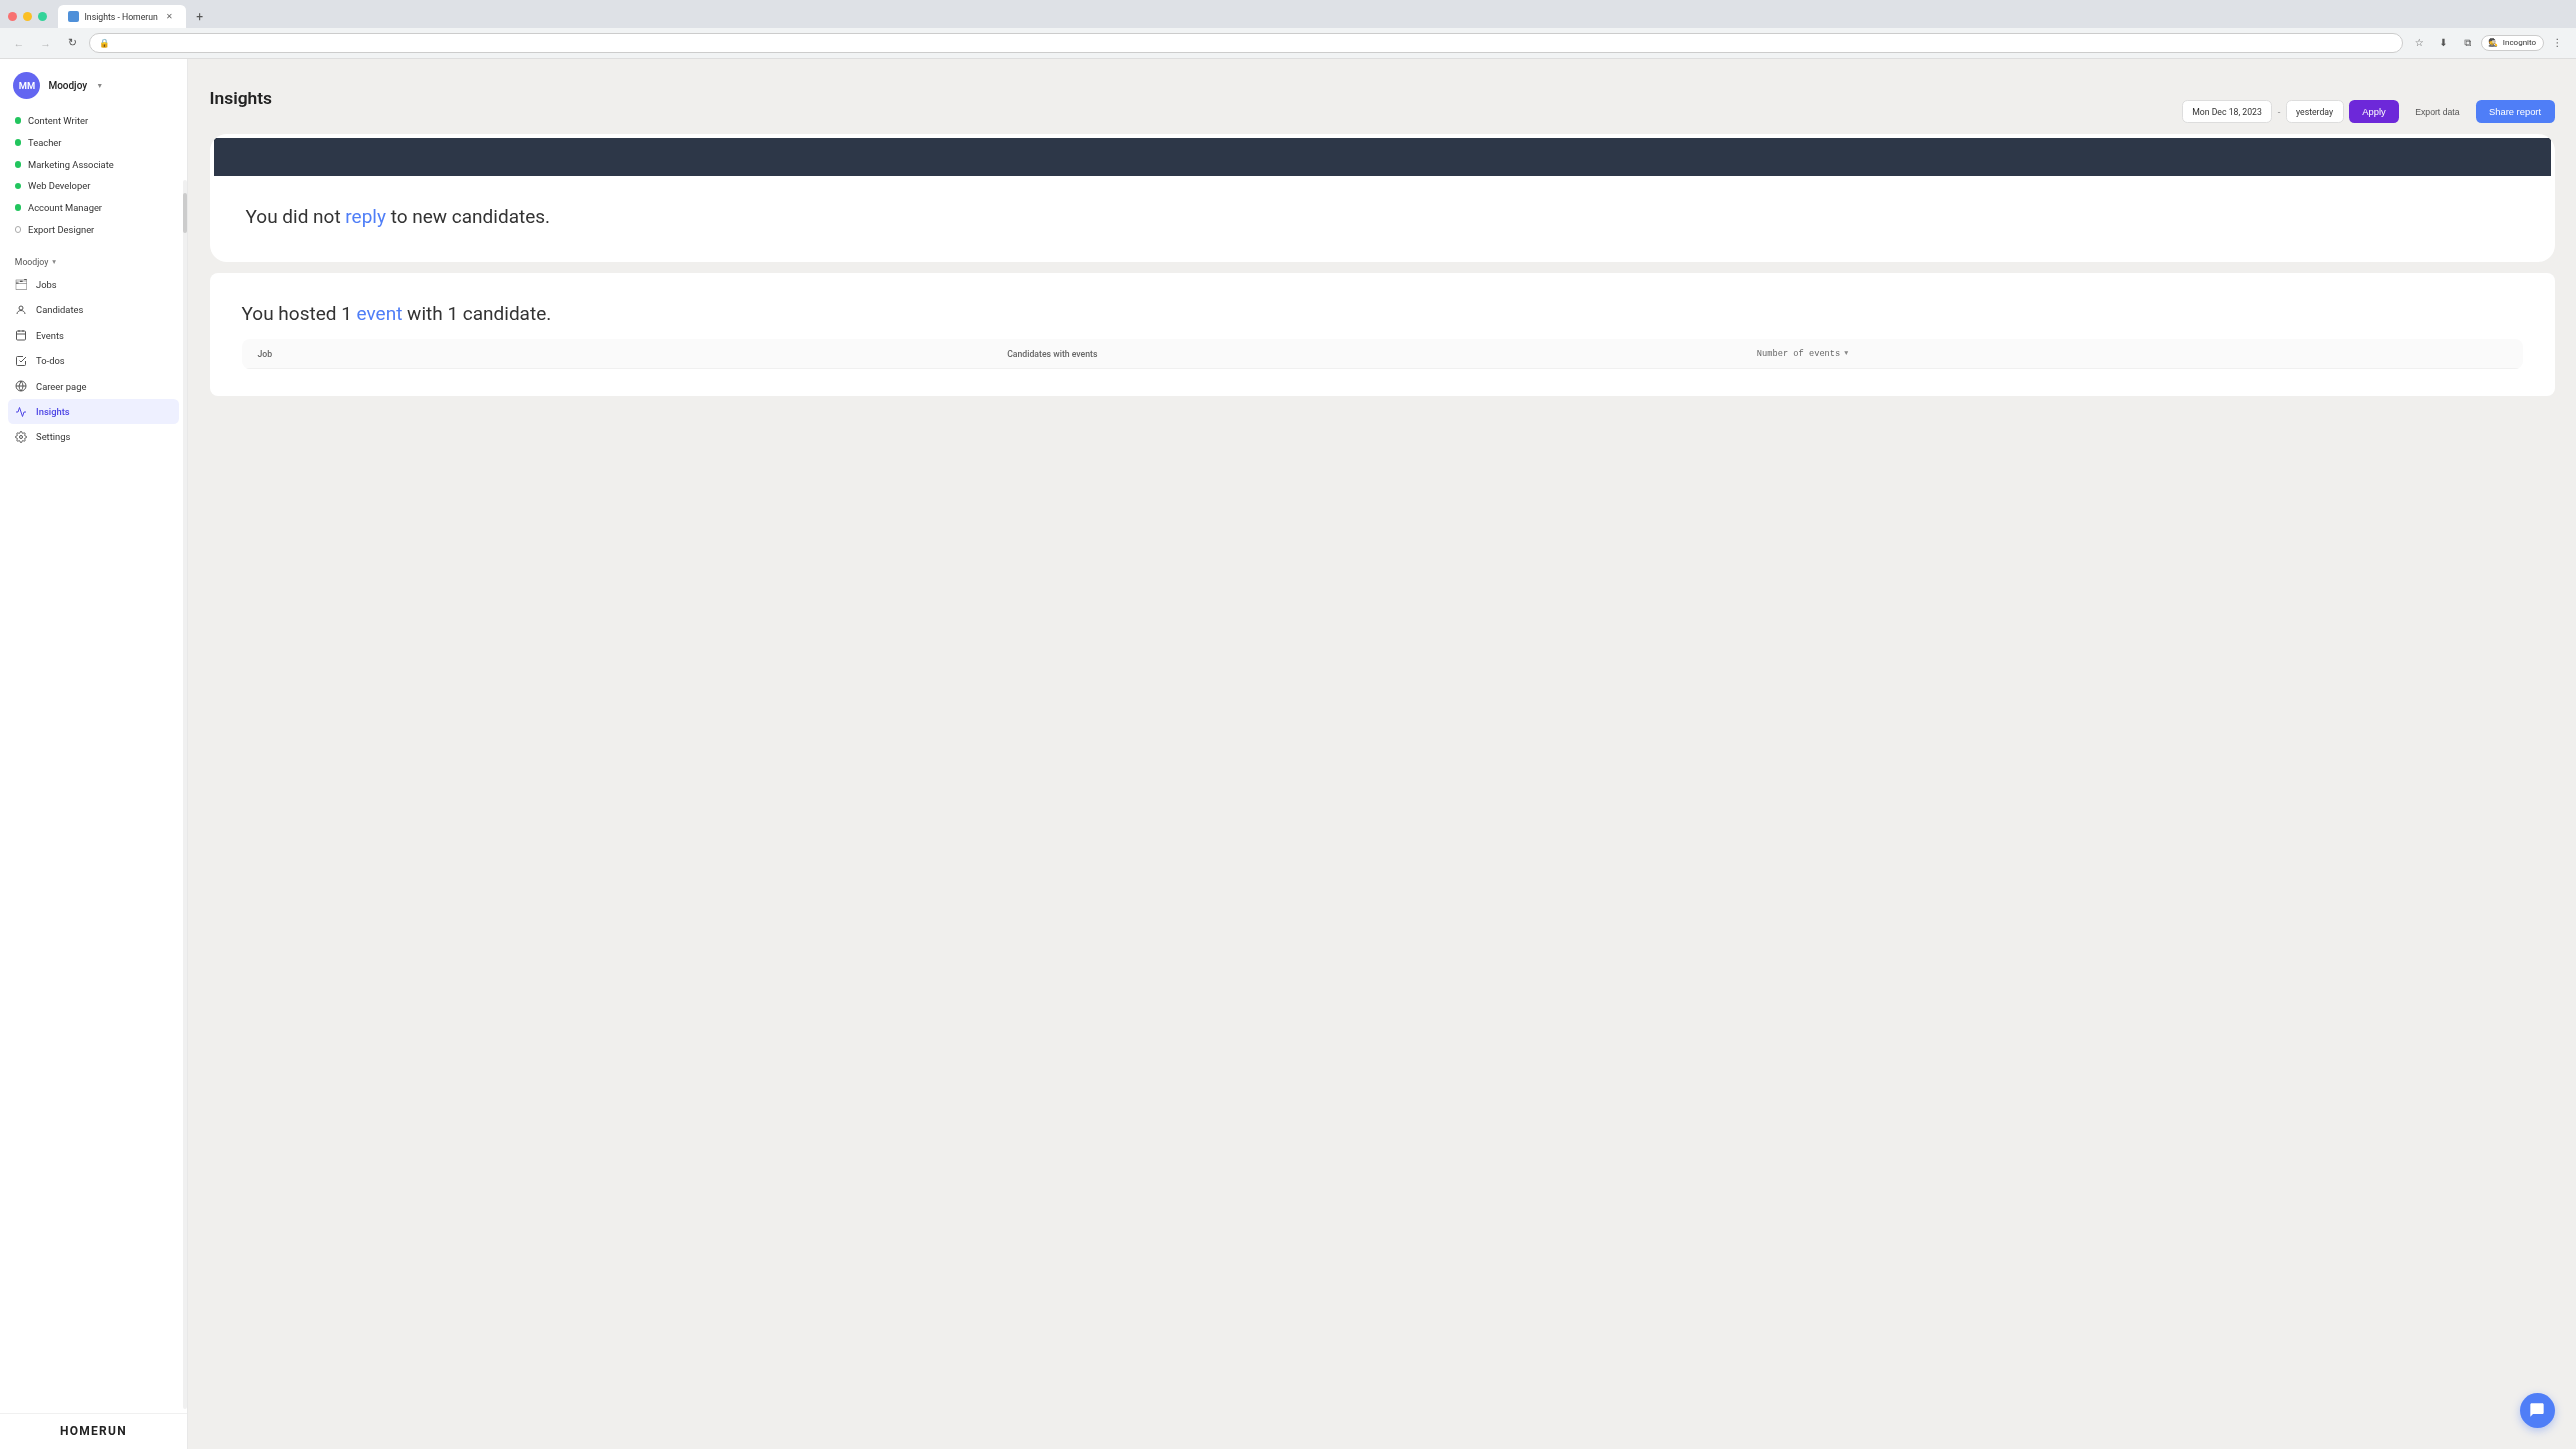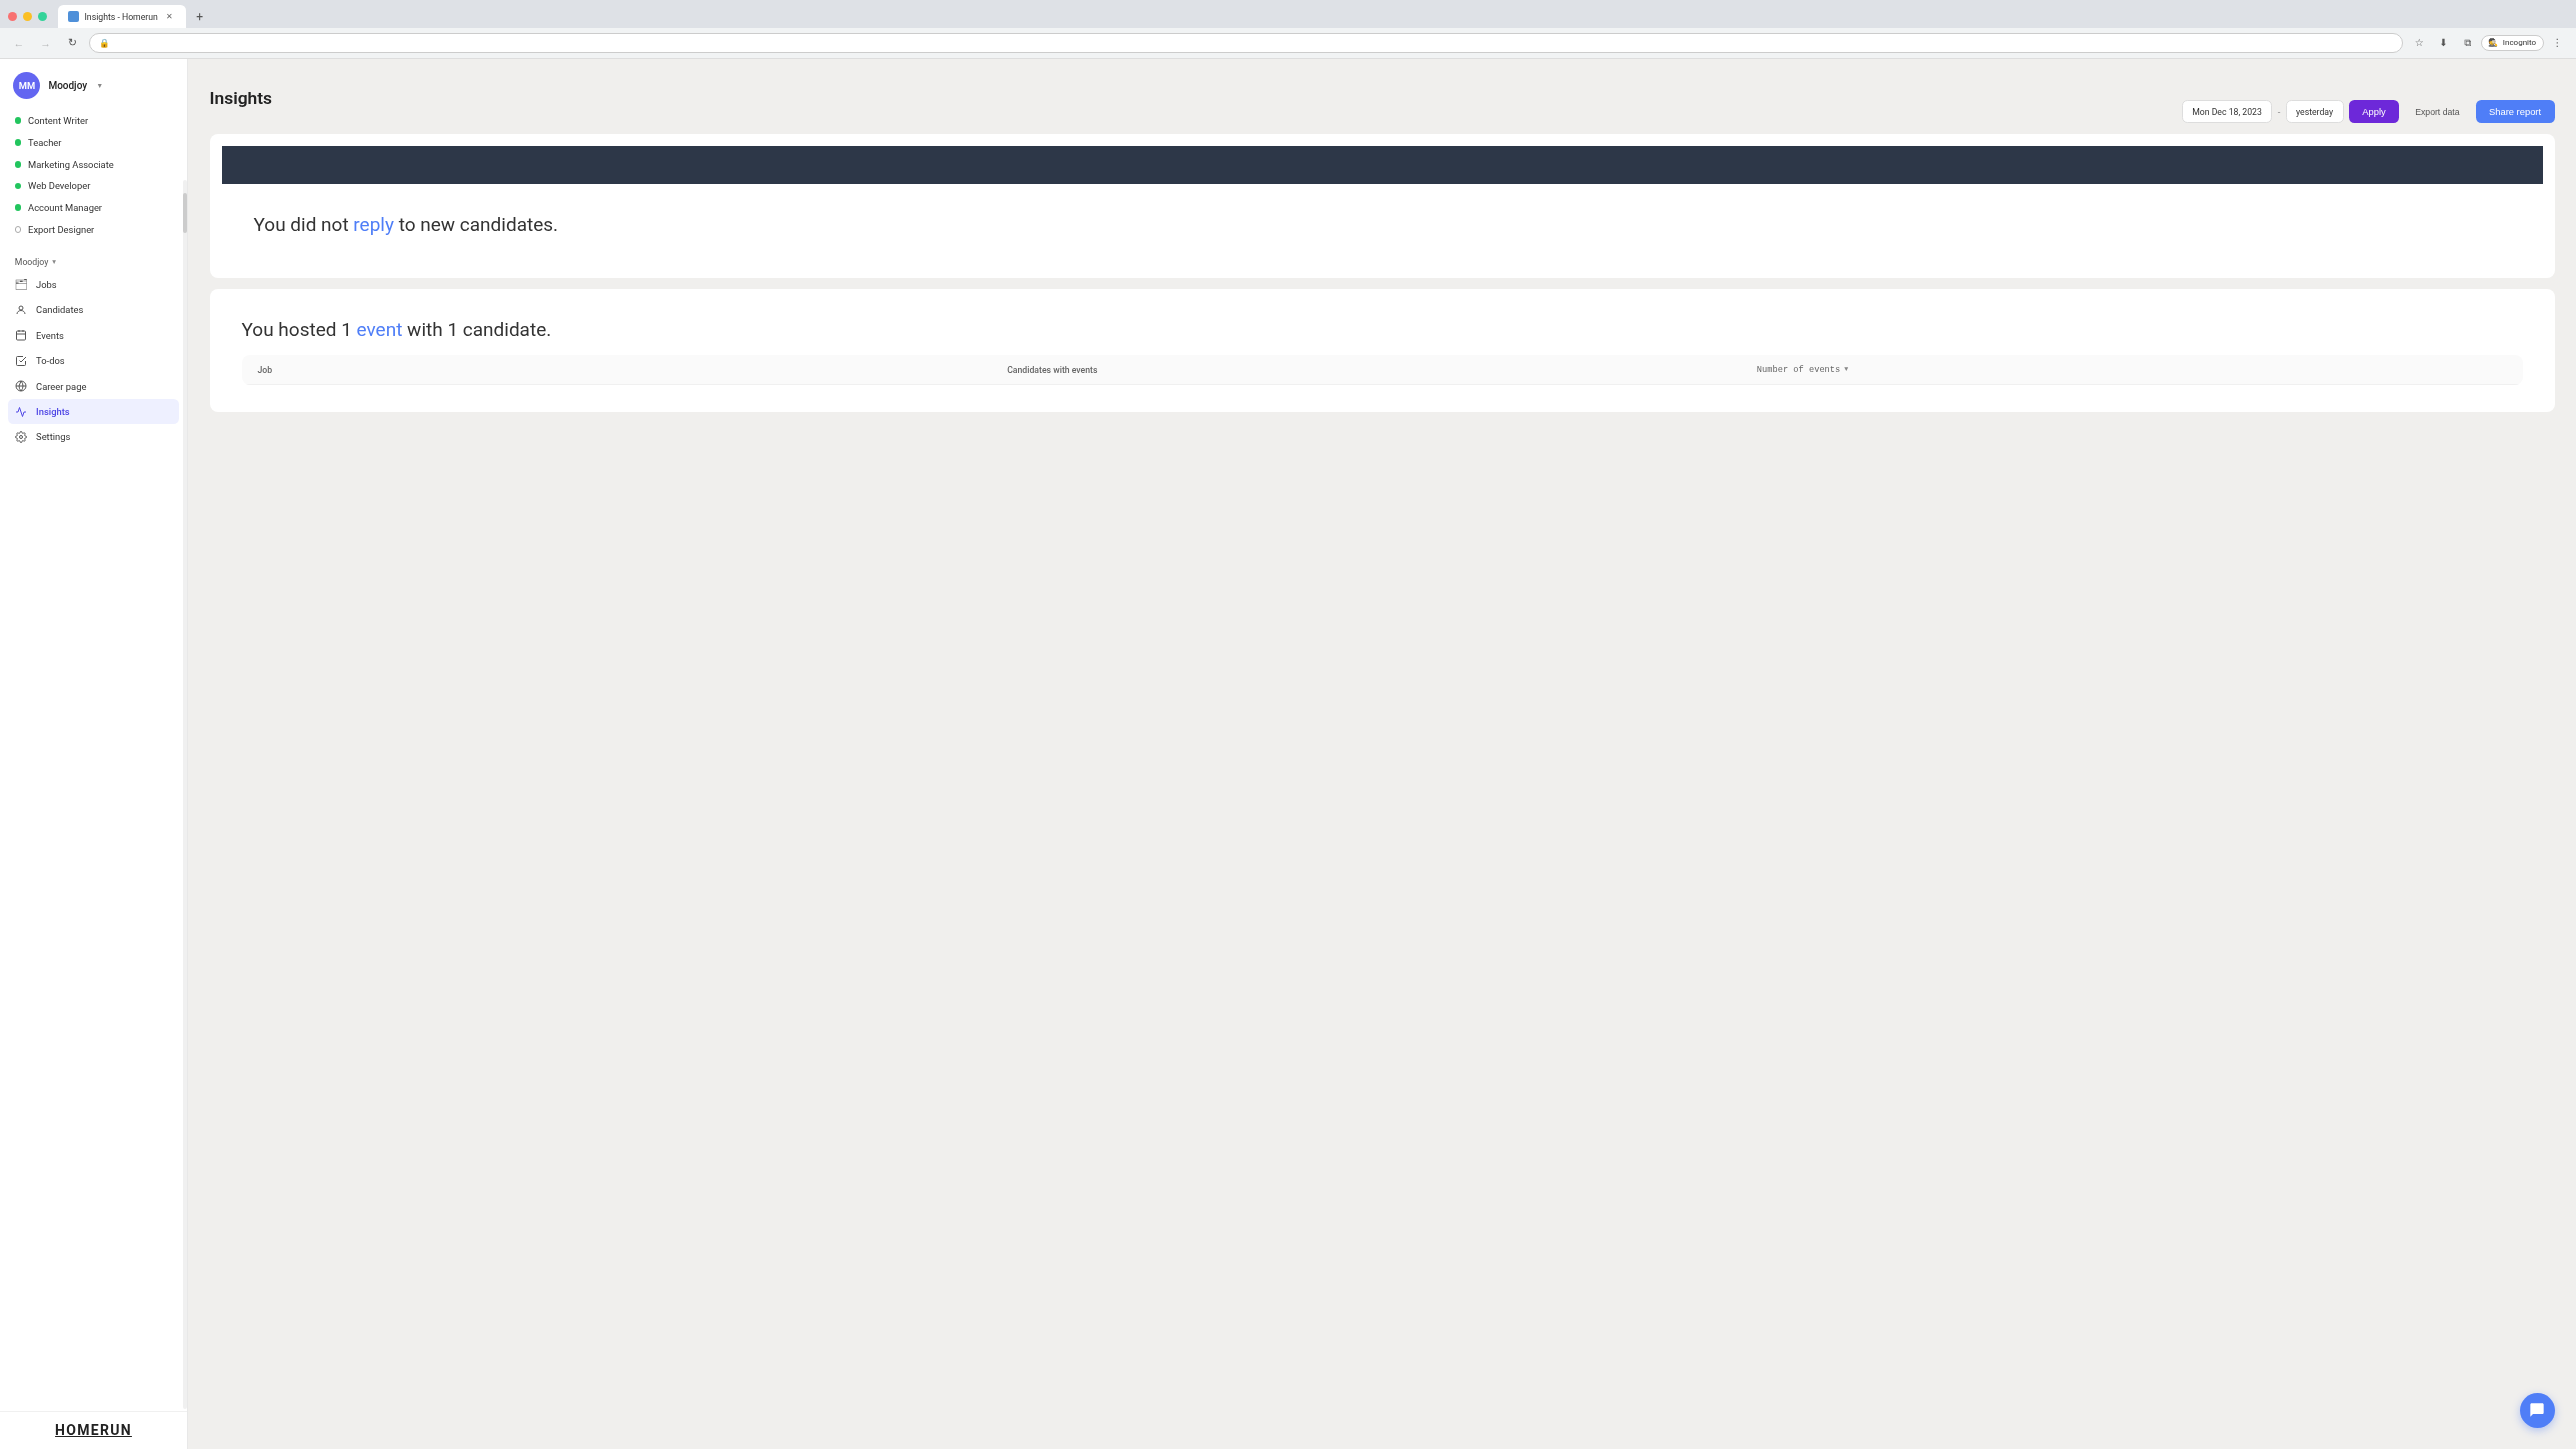--- a/index.html
+++ b/index.html
@@ -263,26 +263,25 @@
       top: 13.4px;
     }
 
     .sidebar-logo {
       padding: 10.7px 13.4px;
       border-top: 0.7px solid #f0f0f0;
       display: flex;
       justify-content: center;
     }
     .homerun-logo {
-      font-size: 14px;
+      font-size: 12px;
       font-weight: 700;
       letter-spacing: 1.3px;
       color: #222;
       text-transform: uppercase;
-      text-decoration: underline;
     }
 
     
     .main-content {
       flex: 1;
       display: flex;
       flex-direction: column;
       overflow: hidden;
       background: #f0efed;
     }
@@ -593,21 +592,21 @@
           <div class="date-input">yesterday</div>
           <button class="apply-btn">Apply</button>
         </div>
         <button class="export-btn">Export data</button>
         <button class="share-btn">Share report</button>
       </div>
     </div>
 
     <div class="main-scroll">
 
-      <div class="card" style="padding: 12px; overflow: hidden;">
+      <div class="card" style="padding: 4px; overflow: hidden; border-radius: 17px;">
         <div style="background: #2d3748; height: 38px; width: 100%;"></div>
         <div style="padding: 27px 32px;">
           <p class="card-text">
             <span>You did not </span><a class="link">reply</a><span> to new candidates.</span>
           </p>
         </div>
       </div>
 
       <div class="card">
         <p class="card-text">

